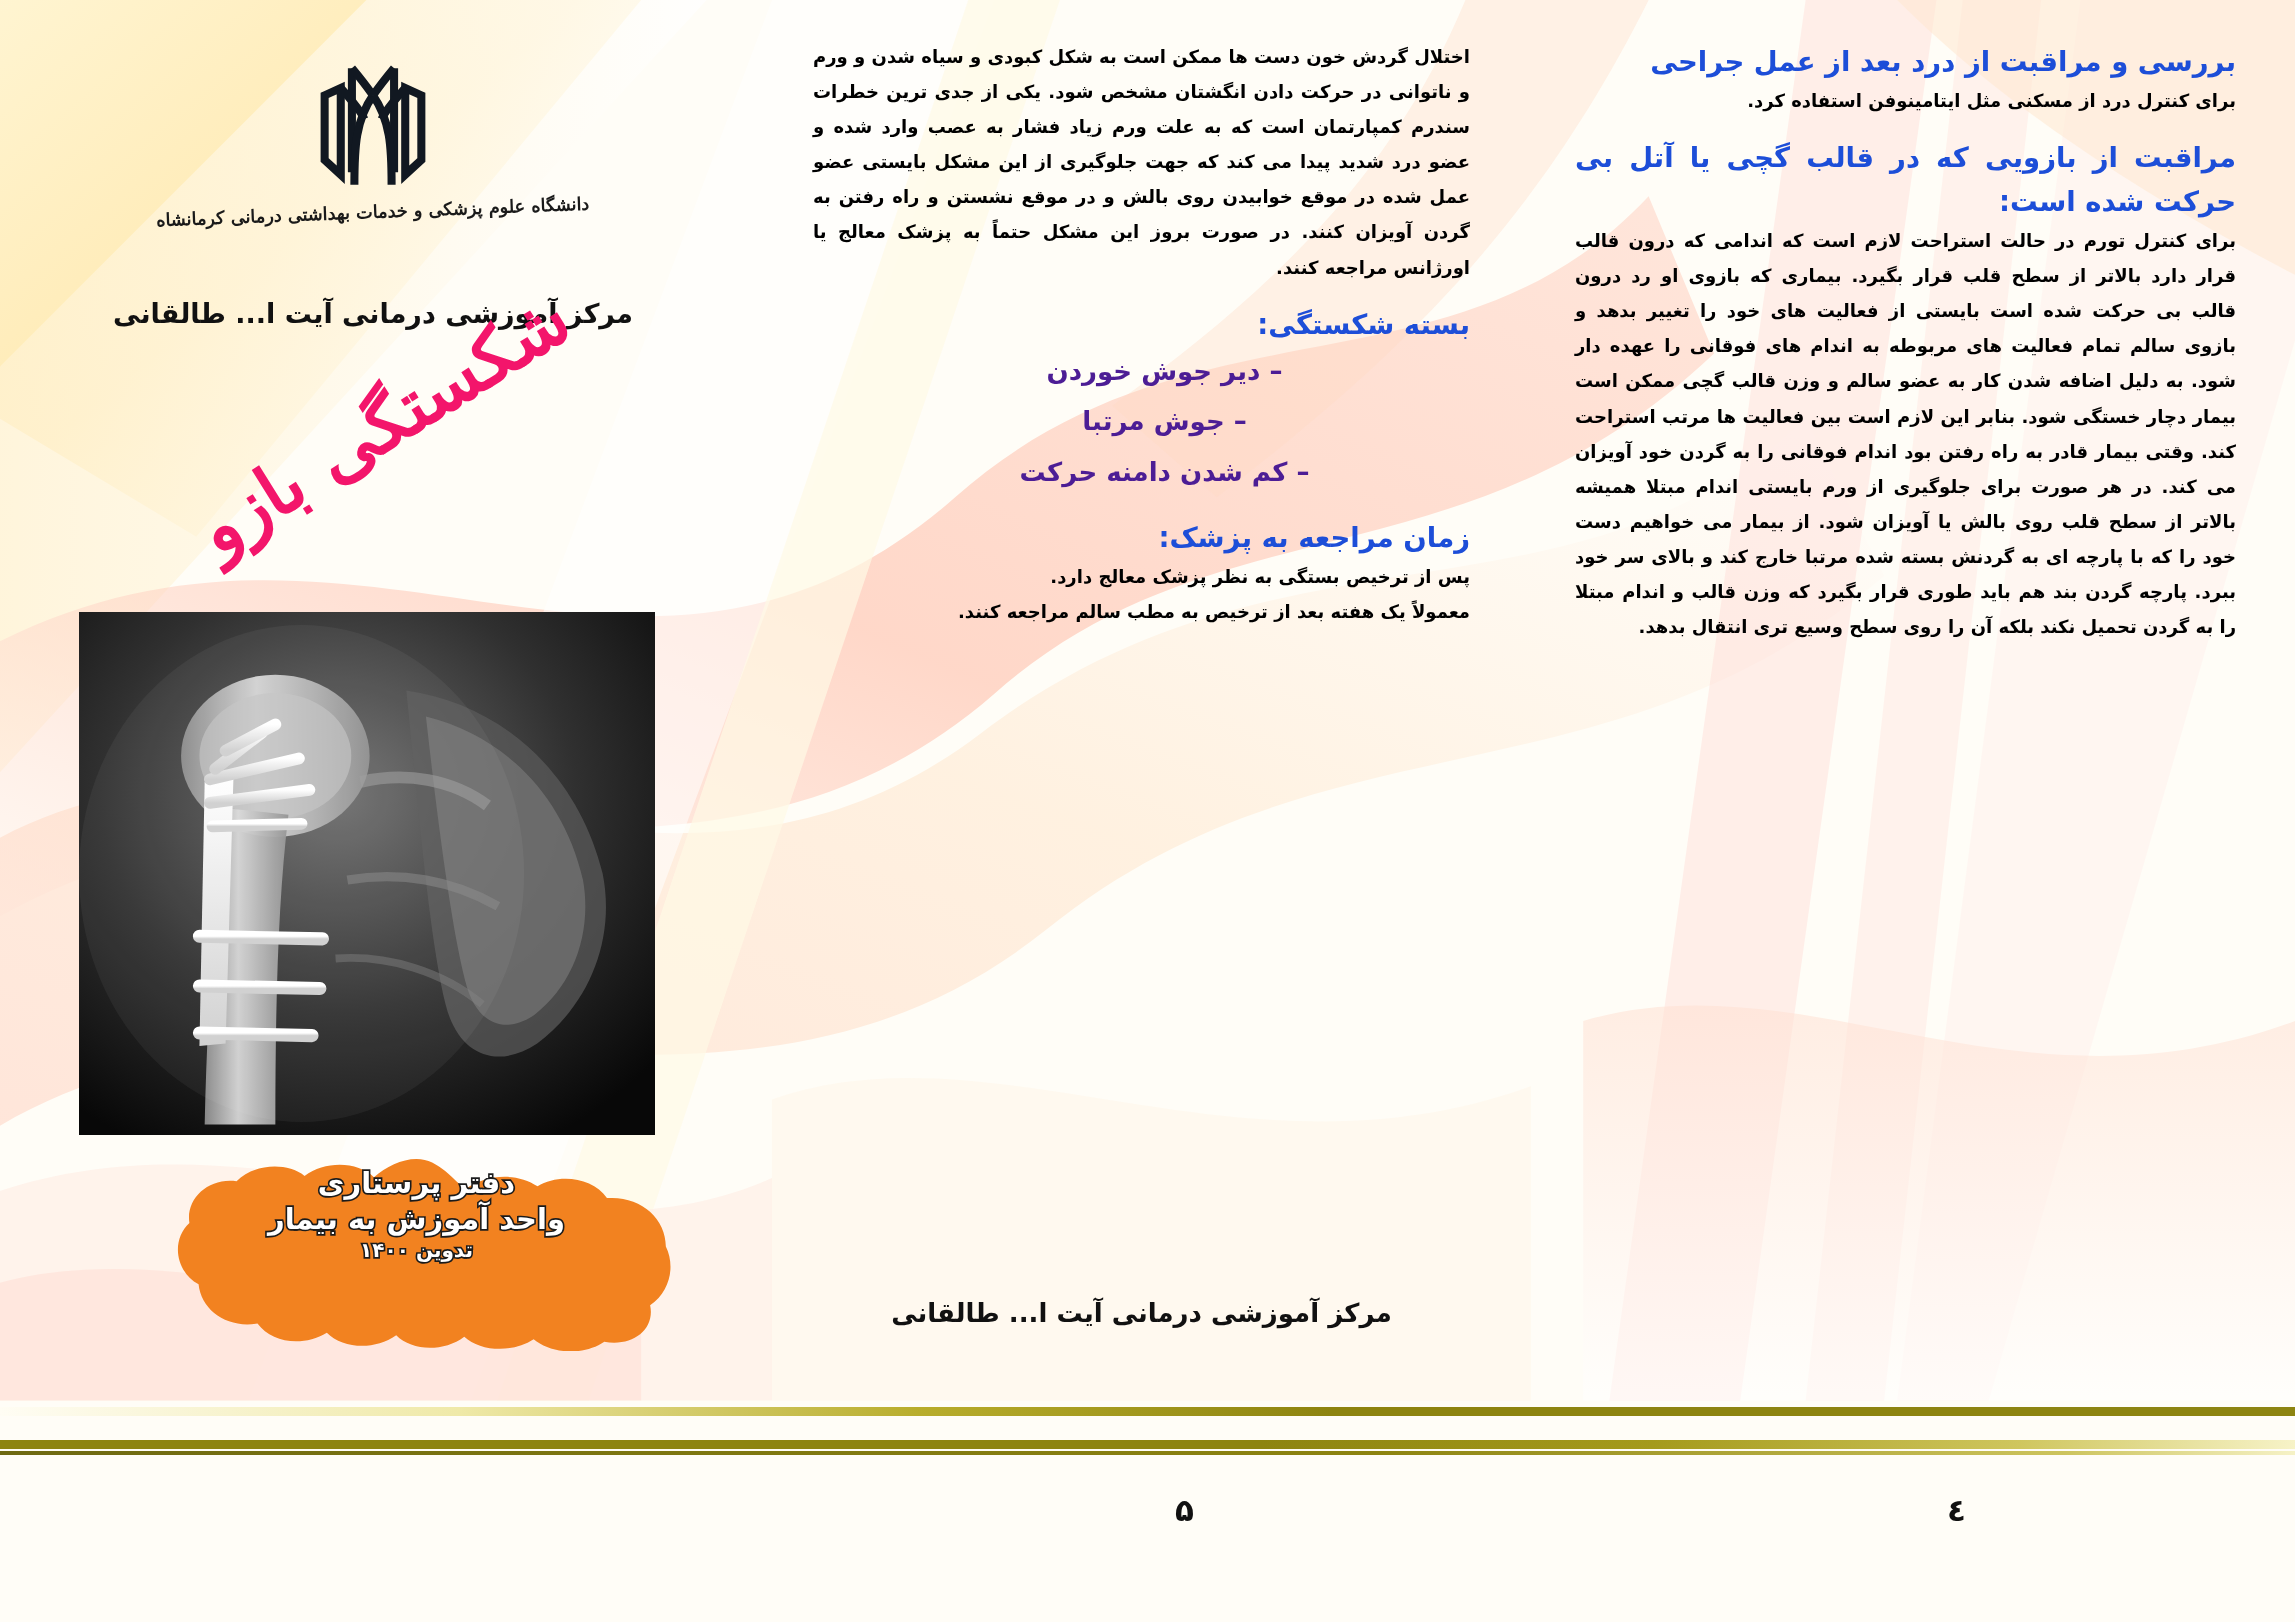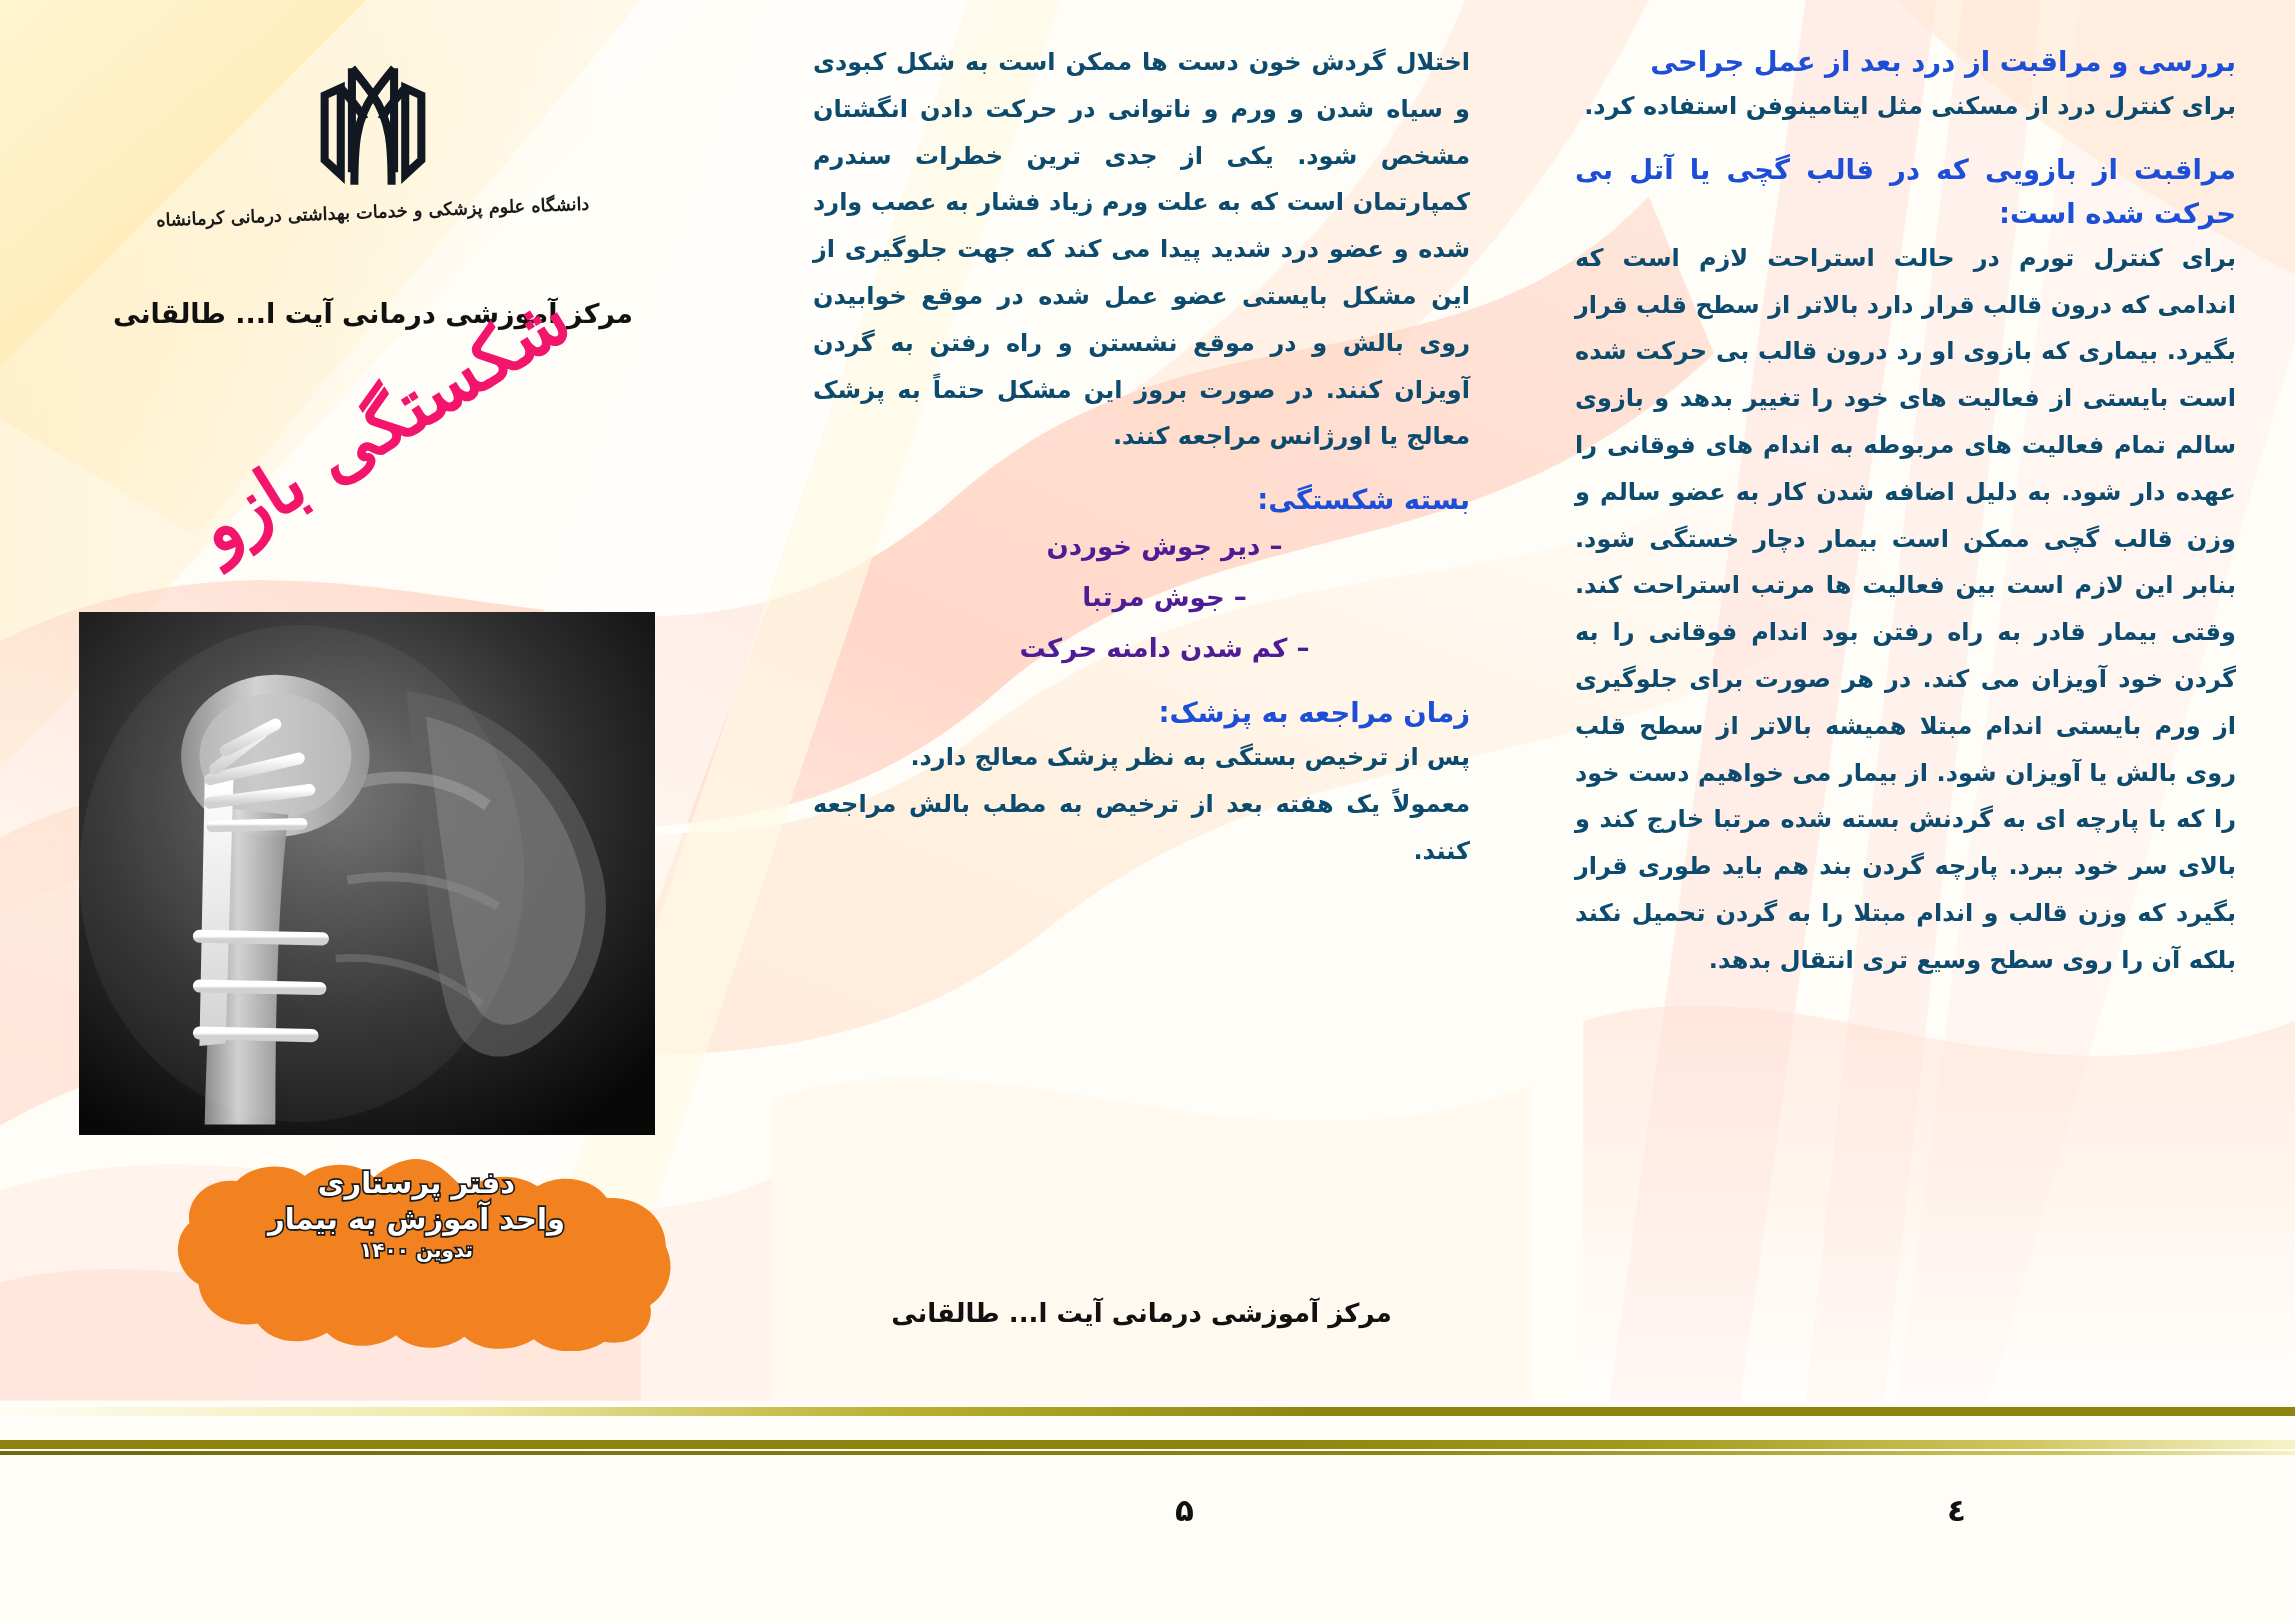--- a/index.html
+++ b/index.html
@@ -46,23 +46,23 @@
   }
 
   
   .col { position: absolute; top: 0; height: 1400px; }
   .col-left   { right: 1548px; width: 748px; }   
   .col-mid    { right: 779px; width: 749px; }
   .col-right  { right: 13px;   width: 753px; }
 
   
   .body-text {
-    font-size: 24px;
+    font-size: 18px;
     line-height: 1.95;
-    color: #0c4a6e;
+    color: #000000;
     text-align: justify;
     text-align-last: right;
     font-weight: 600;
     letter-spacing: -0.3px;
   }
   .heading-pink {
     font-size: 27.5px;
     font-weight: 800;
     color: #1d4ed8;
     line-height: 1.6;
@@ -381,21 +381,21 @@
 
       <div class="bullet">– دیر جوش خوردن</div>
       <div class="bullet">– جوش مرتبا</div>
       <div class="bullet">– کم شدن دامنه حرکت</div>
 
       <div class="para-gap"></div>
 
       <h2 class="heading-pink">زمان مراجعه به پزشک:</h2>
 
       <p class="body-text">پس از ترخیص بستگی به نظر پزشک معالج دارد.</p>
-      <p class="body-text">معمولاً یک هفته بعد از ترخیص به مطب بالش مراجعه کنند.</p>
+      <p class="body-text">معمولاً یک هفته بعد از ترخیص به مطب سالم مراجعه کنند.</p>
     </div>
 
     <div class="footer-center">مرکز آموزشی درمانی آیت ا... طالقانی</div>
   </div>
 
   <div class="col col-right">
     <div class="col-inner">
 
       <h2 class="heading-pink">بررسی و مراقبت از درد بعد از عمل جراحی</h2>
 

